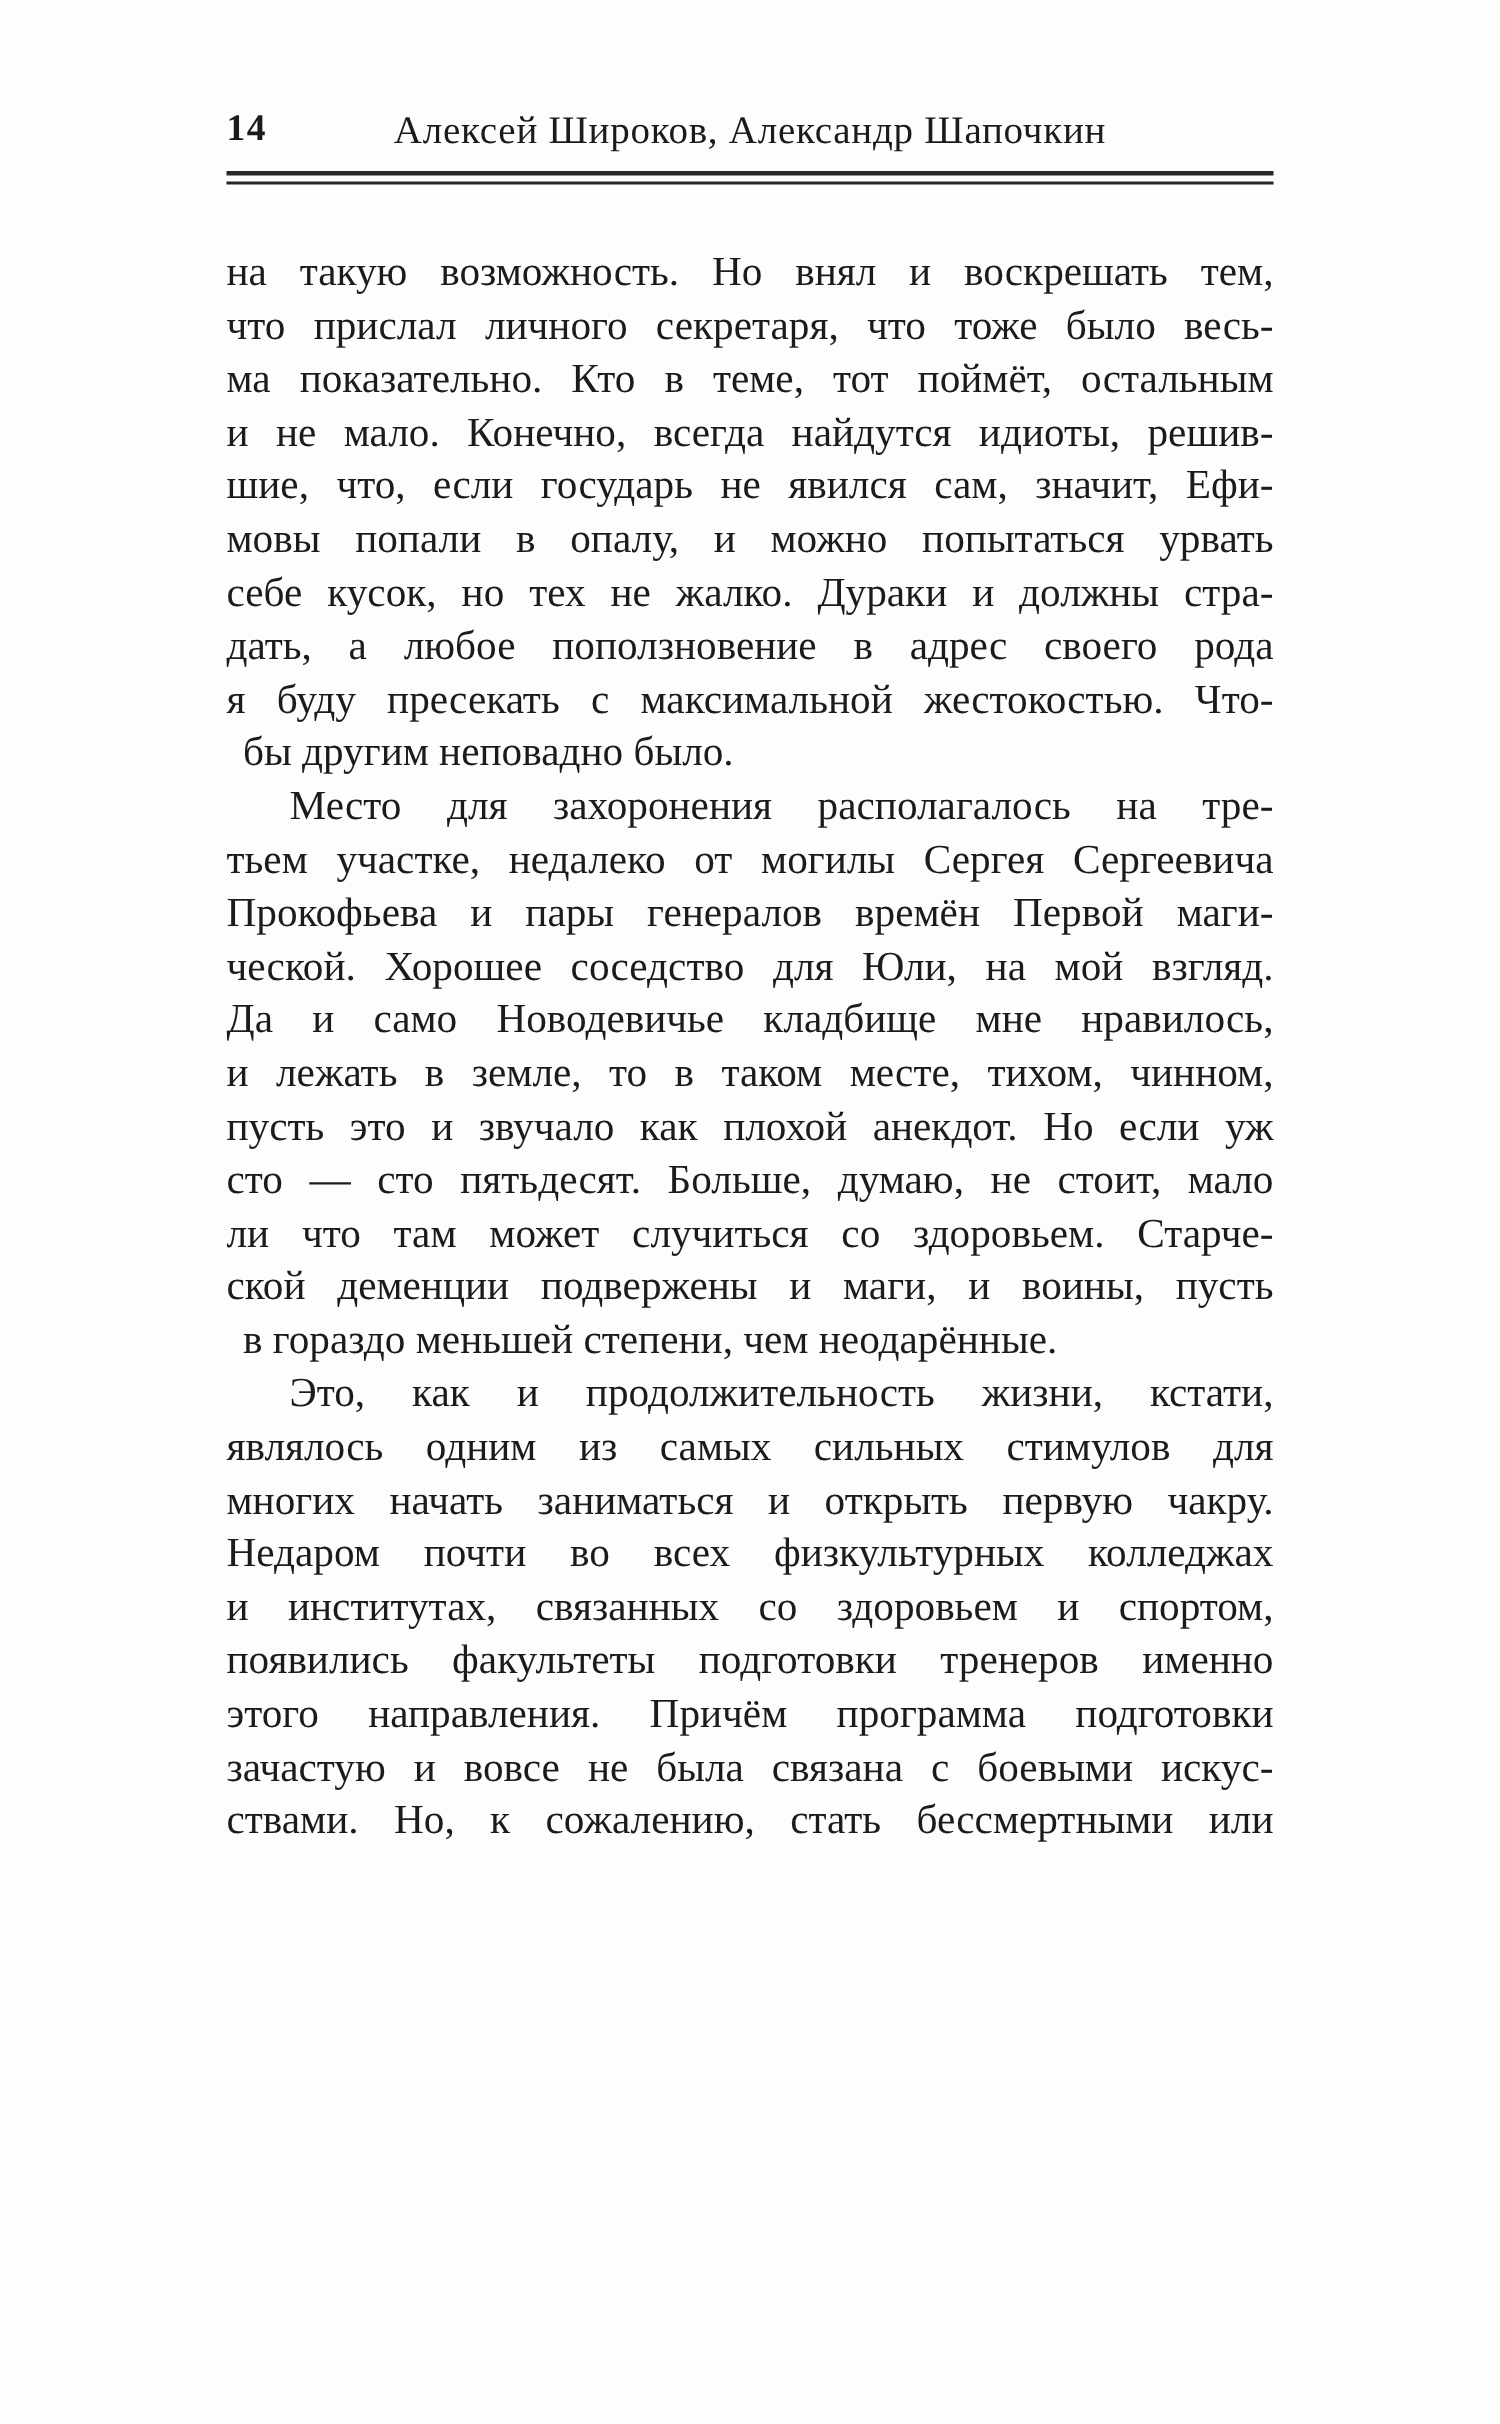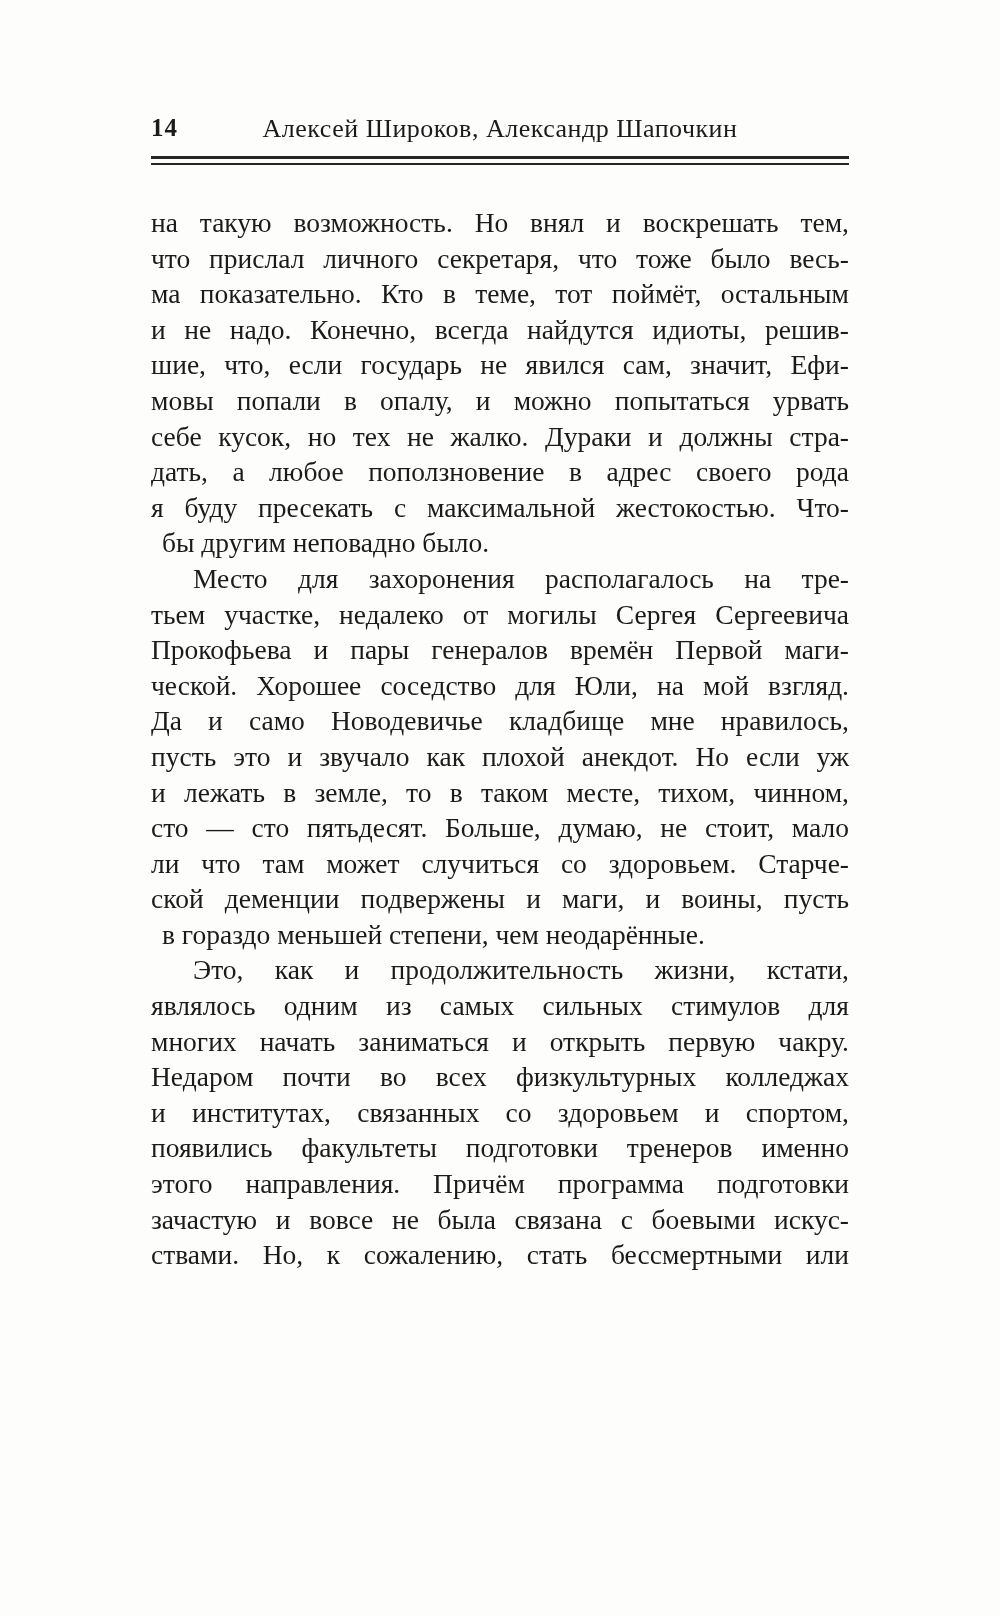--- a/index.html
+++ b/index.html
@@ -13,21 +13,21 @@
     width: 1000px;
     height: 1616px;
     margin: 0 auto;
     background: #fdfdfc;
     color: #1b1b1b;
     overflow: hidden;
   }
   .content {
     width: 698px;
     margin: 0 auto;
-    padding-top: 114px;
+    padding-top: 72px;
   }
   .running-header {
     position: relative;
     height: 34px;
   }
   .page-number {
     position: absolute;
     left: 0;
     top: 0;
     font-size: 25px;
@@ -74,36 +74,36 @@
       <div class="authors">Алексей Широков, Александр Шапочкин</div>
     </div>
 
     <div class="header-rule"></div>
 
     <div class="body-text">
         <div class="paragraph">
           <div class="line">на такую возможность. Но внял и воскрешать тем,</div>
           <div class="line">что прислал личного секретаря, что тоже было весь-</div>
           <div class="line">ма показательно. Кто в теме, тот поймёт, остальным</div>
-          <div class="line">и не надо. Конечно, всегда найдутся идиоты, решив-</div>
+          <div class="line">и не мало. Конечно, всегда найдутся идиоты, решив-</div>
           <div class="line">шие, что, если государь не явился сам, значит, Ефи-</div>
           <div class="line">мовы попали в опалу, и можно попытаться урвать</div>
           <div class="line">себе кусок, но тех не жалко. Дураки и должны стра-</div>
           <div class="line">дать, а любое поползновение в адрес своего рода</div>
           <div class="line">я буду пресекать с максимальной жестокостью. Что-</div>
           <div class="line no-stretch">бы другим неповадно было.</div>
         </div>
         <div class="paragraph">
           <div class="line first-indent">Место для захоронения располагалось на тре-</div>
           <div class="line">тьем участке, недалеко от могилы Сергея Сергеевича</div>
           <div class="line">Прокофьева и пары генералов времён Первой маги-</div>
           <div class="line">ческой. Хорошее соседство для Юли, на мой взгляд.</div>
           <div class="line">Да и само Новодевичье кладбище мне нравилось,</div>
+          <div class="line">и лежать в земле, то в таком месте, тихом, чинном,</div>
           <div class="line">пусть это и звучало как плохой анекдот. Но если уж</div>
-          <div class="line">и лежать в земле, то в таком месте, тихом, чинном,</div>
           <div class="line">сто — сто пятьдесят. Больше, думаю, не стоит, мало</div>
           <div class="line">ли что там может случиться со здоровьем. Старче-</div>
           <div class="line">ской деменции подвержены и маги, и воины, пусть</div>
           <div class="line no-stretch">в гораздо меньшей степени, чем неодарённые.</div>
         </div>
         <div class="paragraph">
           <div class="line first-indent">Это, как и продолжительность жизни, кстати,</div>
           <div class="line">являлось одним из самых сильных стимулов для</div>
           <div class="line">многих начать заниматься и открыть первую чакру.</div>
           <div class="line">Недаром почти во всех физкультурных колледжах</div>

